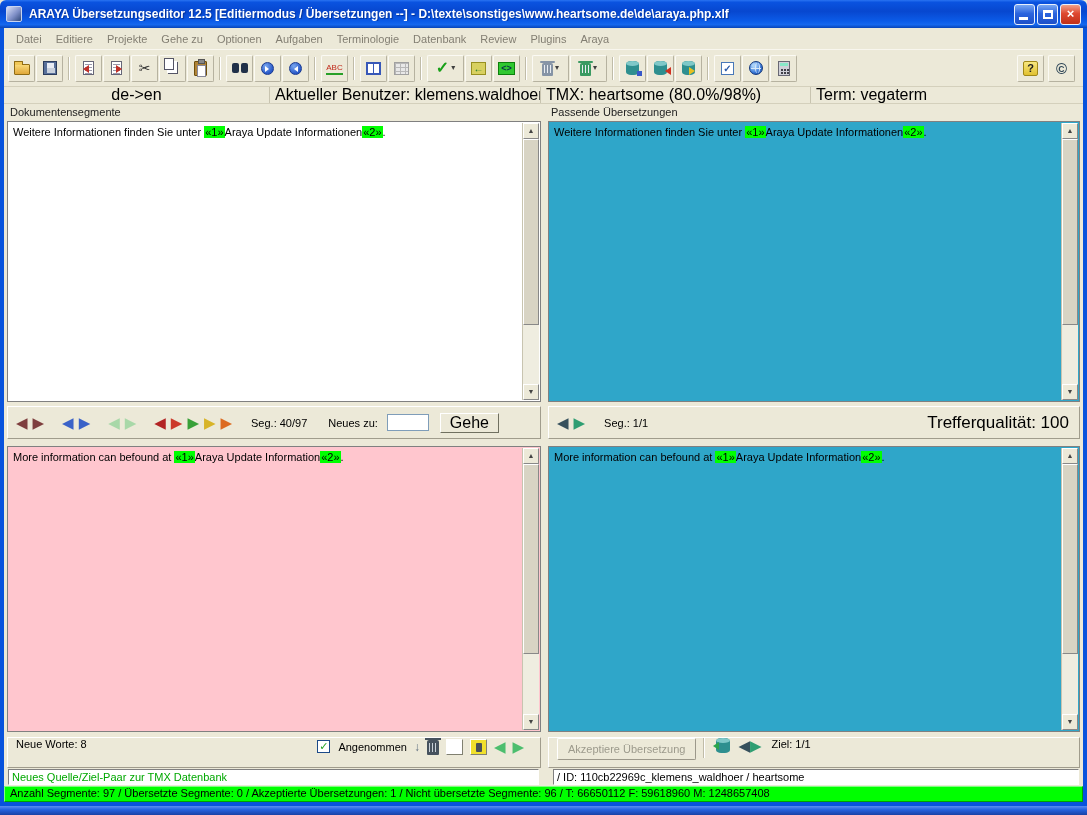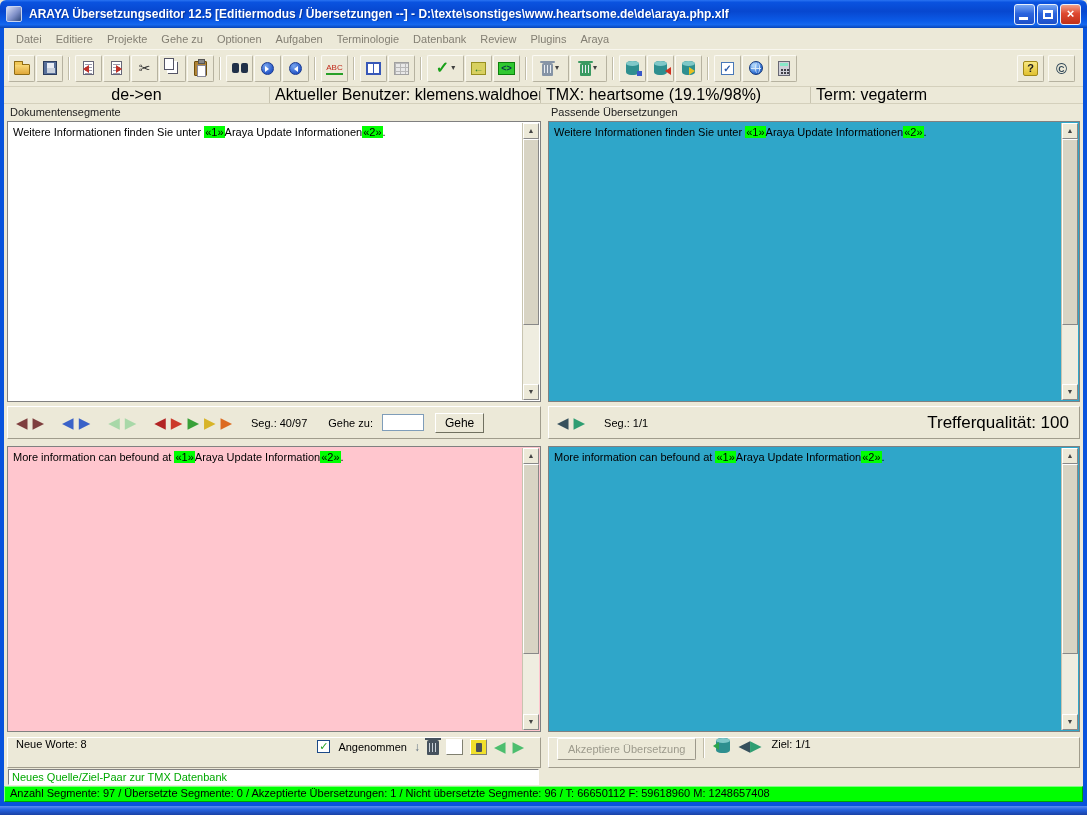--- a/index.html
+++ b/index.html
@@ -117,21 +117,21 @@
     border-color:#FFFFFF #A09C8C #A09C8C #FFFFFF;background:#ECE9D8;padding:0 8px;gap:5px}
   .arr{font-size:15px;line-height:1;cursor:pointer;display:inline-block}
   .a-dred{color:#7E3E3E}.a-blue{color:#3A62C8}.a-pgreen{color:#A8D8A8}
   .a-red1{color:#B22424}.a-red2{color:#CC3A2A}.a-green{color:#38A038}
   .a-yellow{color:#D8B428}.a-orange{color:#DC6A20}
   .a-dark{color:#36505C}.a-teal{color:#2E9E72}.a-lgreen{color:#4CBE6E}
   .gapx{width:8px}
   .seg-label{margin-left:14px;font-size:11px;white-space:nowrap}
   .goto-label{margin-left:16px;font-size:11px}
   .goto-input{width:42px;height:17px;border:1px solid #7F9DB9;font-size:11px;padding:0 2px;margin-left:4px;font-family:inherit}
-  .btn-gehe{margin-left:6px;height:20px;padding:0 9px;font-size:12px;background:#ECE9D8;border:1px solid;
+  .btn-gehe{margin-left:6px;height:20px;padding:0 9px;font-size:16px;background:#ECE9D8;border:1px solid;
     border-color:#FFF #707060 #707060 #FFF;cursor:pointer;font-family:inherit}
   .quality{margin-left:auto;font-size:17px;padding-right:2px;white-space:nowrap}
 
   
   .controls{height:31px;margin-top:5px;display:flex;align-items:flex-start;border:1px solid;
     border-color:#FFF #A09C8C #A09C8C #FFF;background:#ECE9D8;padding:0 8px;font-size:11px}
   .center-controls{margin-left:auto;margin-right:8px;display:flex;align-items:center;gap:7px}
   .chk{width:13px;height:13px;background:#FFF;border:1px solid #1C4A88;display:inline-flex;align-items:center;justify-content:center;cursor:pointer}
   .chkmark{font-size:11px;line-height:1;color:#21A121;font-weight:bold}
   .chk-label{margin-left:1px}
@@ -290,21 +290,21 @@
           </button>
         <button class="tb">
             <span class="ic ic-about">©</span>
           </button>
       </span>
     </div>
 
     <div class="infobar">
       <span class="info-cell c-lang">de-&gt;en</span>
       <span class="info-cell c-user">Aktueller Benutzer: klemens.waldhoer</span>
-      <span class="info-cell c-tmx">TMX: heartsome (19.1%/98%)</span>
+      <span class="info-cell c-tmx">TMX: heartsome (80.0%/98%)</span>
       <span class="info-cell c-term">Term: vegaterm</span>
     </div>
 
     <div class="main">
 
       <div class="col left">
         <div class="col-label">Dokumentensegmente</div>
 
         <div class="pane white">
           <div class="segtext"><span>Weitere Informationen finden Sie unter </span><span class="tag">«1»</span><span>Araya Update Informationen</span><span class="tag">«2»</span><span>.</span></div>
@@ -326,21 +326,21 @@
           <span class="gapx"></span>
           <span class="arr a-pgreen">◀</span>
           <span class="arr a-pgreen">▶</span>
           <span class="gapx"></span>
           <span class="arr a-red1">◀</span>
           <span class="arr a-red2">▶</span>
           <span class="arr a-green">▶</span>
           <span class="arr a-yellow">▶</span>
           <span class="arr a-orange">▶</span>
           <span class="seg-label">Seg.: 40/97</span>
-          <span class="goto-label">Gehe zu:</span>
+          <span class="goto-label">Neues zu:</span>
           <input class="goto-input" value="" style="">
           <button class="btn-gehe">Gehe</button>
         </div>
 
         <div class="pane pink grow">
           <div class="segtext"><span>More information can befound at </span><span class="tag">«1»</span><span>Araya Update Information</span><span class="tag">«2»</span><span>.</span></div>
           <div class="vscroll">
             <div class="sbtn">▲</div>
             <div class="strack">
                 <div class="sthumb"></div>
@@ -406,20 +406,21 @@
           <span class="db-arrow"></span>
           <span class="arr a-dark">◀</span>
           <span class="arr a-teal">▶</span>
           <span class="ziel">Ziel: 1/1</span>
         </div>
       </div>
     </div>
 
     <div class="statusrow">
       <div class="status-cell lft"><span class="status-green">Neues Quelle/Ziel-Paar zur TMX Datenbank</span></div>
+      <div class="status-cell rgt"><span class="status-id">/ ID: 110cb22969c_klemens_waldhoer / heartsome</span></div>
     </div>
     <div class="statsbar">Anzahl Segmente: 97 /  Übersetzte Segmente: 0 /  Akzeptierte Übersetzungen: 1 /  Nicht übersetzte Segmente: 96 / T: 66650112 F: 59618960 M: 1248657408</div>
 
   </div>
 
   <div class="taskbar"></div>
 
 </div>
 
 </body></html>

